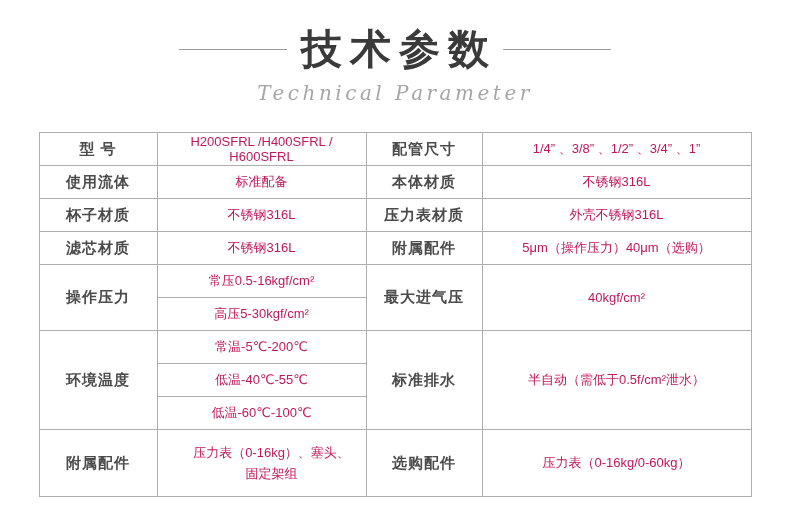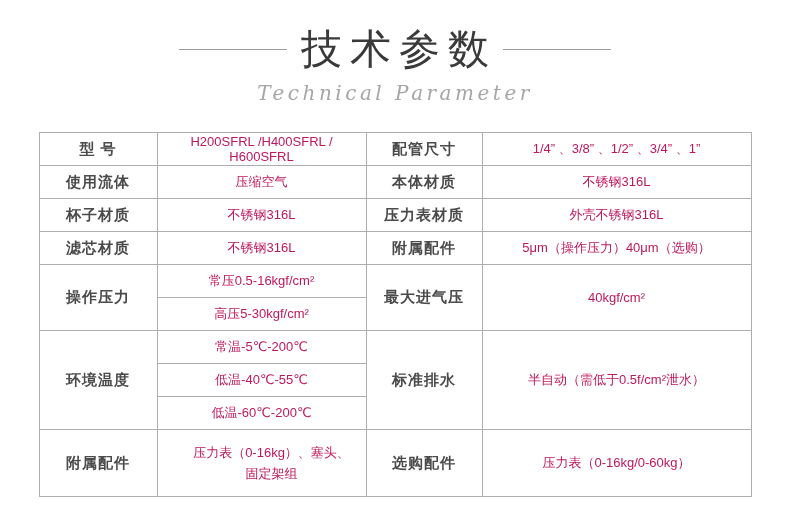--- a/index.html
+++ b/index.html
@@ -23,21 +23,21 @@
   .title-row {
     display: flex;
     align-items: center;
     justify-content: center;
     gap: 6px;
   }
   .page-title {
     margin: 0;
     font-size: 41px;
     line-height: 50px;
-    font-weight: 400;
+    font-weight: 700;
     color: #3a3a3a;
     letter-spacing: 8px;
     text-indent: 8px;
     white-space: nowrap;
   }
   .title-line {
     display: inline-block;
     width: 108px;
     height: 1px;
     background: #9c9c9c;
@@ -112,21 +112,21 @@
     </colgroup>
     <tbody>
       <tr>
         <td class="lbl">型 号</td>
         <td class="val">H200SFRL /H400SFRL / H600SFRL</td>
         <td class="lbl">配管尺寸</td>
         <td class="val">1/4” 、3/8” 、1/2” 、3/4” 、1”</td>
       </tr>
       <tr>
         <td class="lbl">使用流体</td>
-        <td class="val">压缩空气</td>
+        <td class="val">标准配备</td>
         <td class="lbl">本体材质</td>
         <td class="val">不锈钢316L</td>
       </tr>
       <tr>
         <td class="lbl">杯子材质</td>
         <td class="val">不锈钢316L</td>
         <td class="lbl">压力表材质</td>
         <td class="val">外壳不锈钢316L</td>
       </tr>
       <tr>
@@ -149,21 +149,21 @@
       <tr>
         <td class="lbl" rowspan="3">环境温度</td>
         <td class="val">常温-5℃-200℃</td>
         <td class="lbl" rowspan="3">标准排水</td>
         <td class="val" rowspan="3">半自动（需低于0.5f/cm²泄水）</td>
       </tr>
       <tr>
         <td class="val">低温-40℃-55℃</td>
       </tr>
       <tr>
-        <td class="val">低温-60℃-200℃</td>
+        <td class="val">低温-60℃-100℃</td>
       </tr>
 
       <tr class="tall">
         <td class="lbl">附属配件</td>
         <td class="val left">压力表（0-16kg）、塞头、
 固定架组</td>
         <td class="lbl">选购配件</td>
         <td class="val">压力表（0-16kg/0-60kg）</td>
       </tr>
     </tbody>

